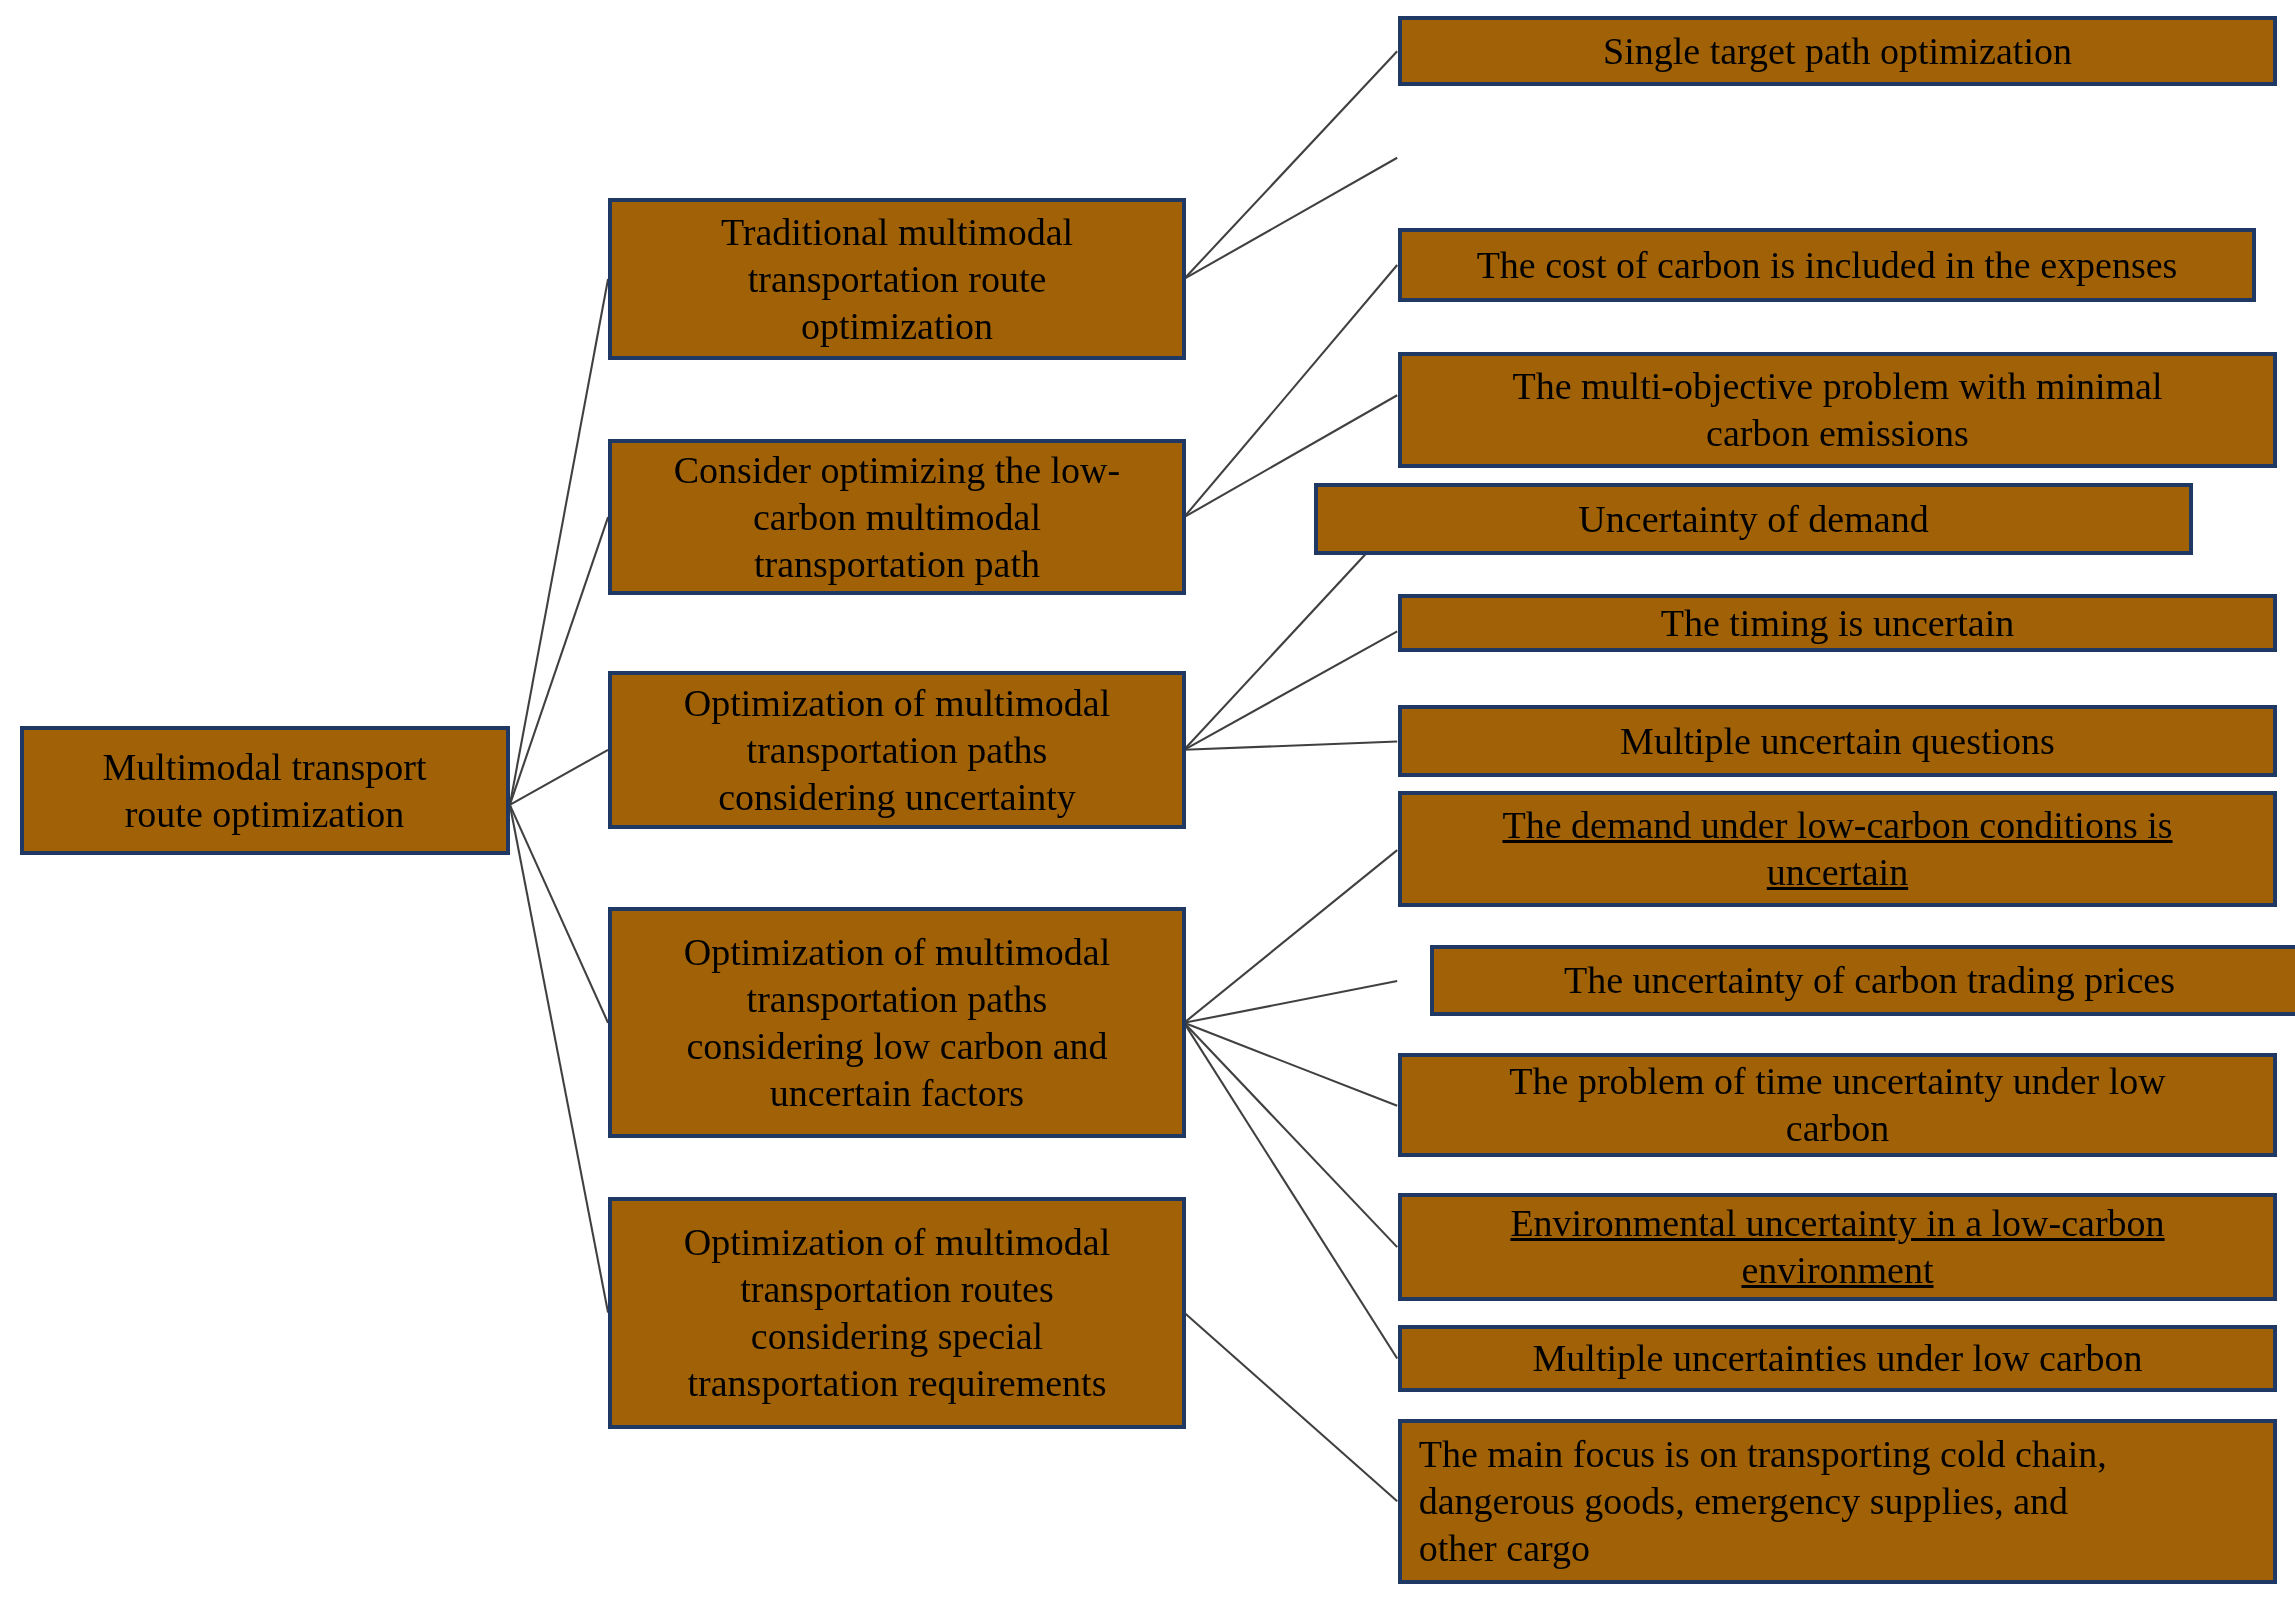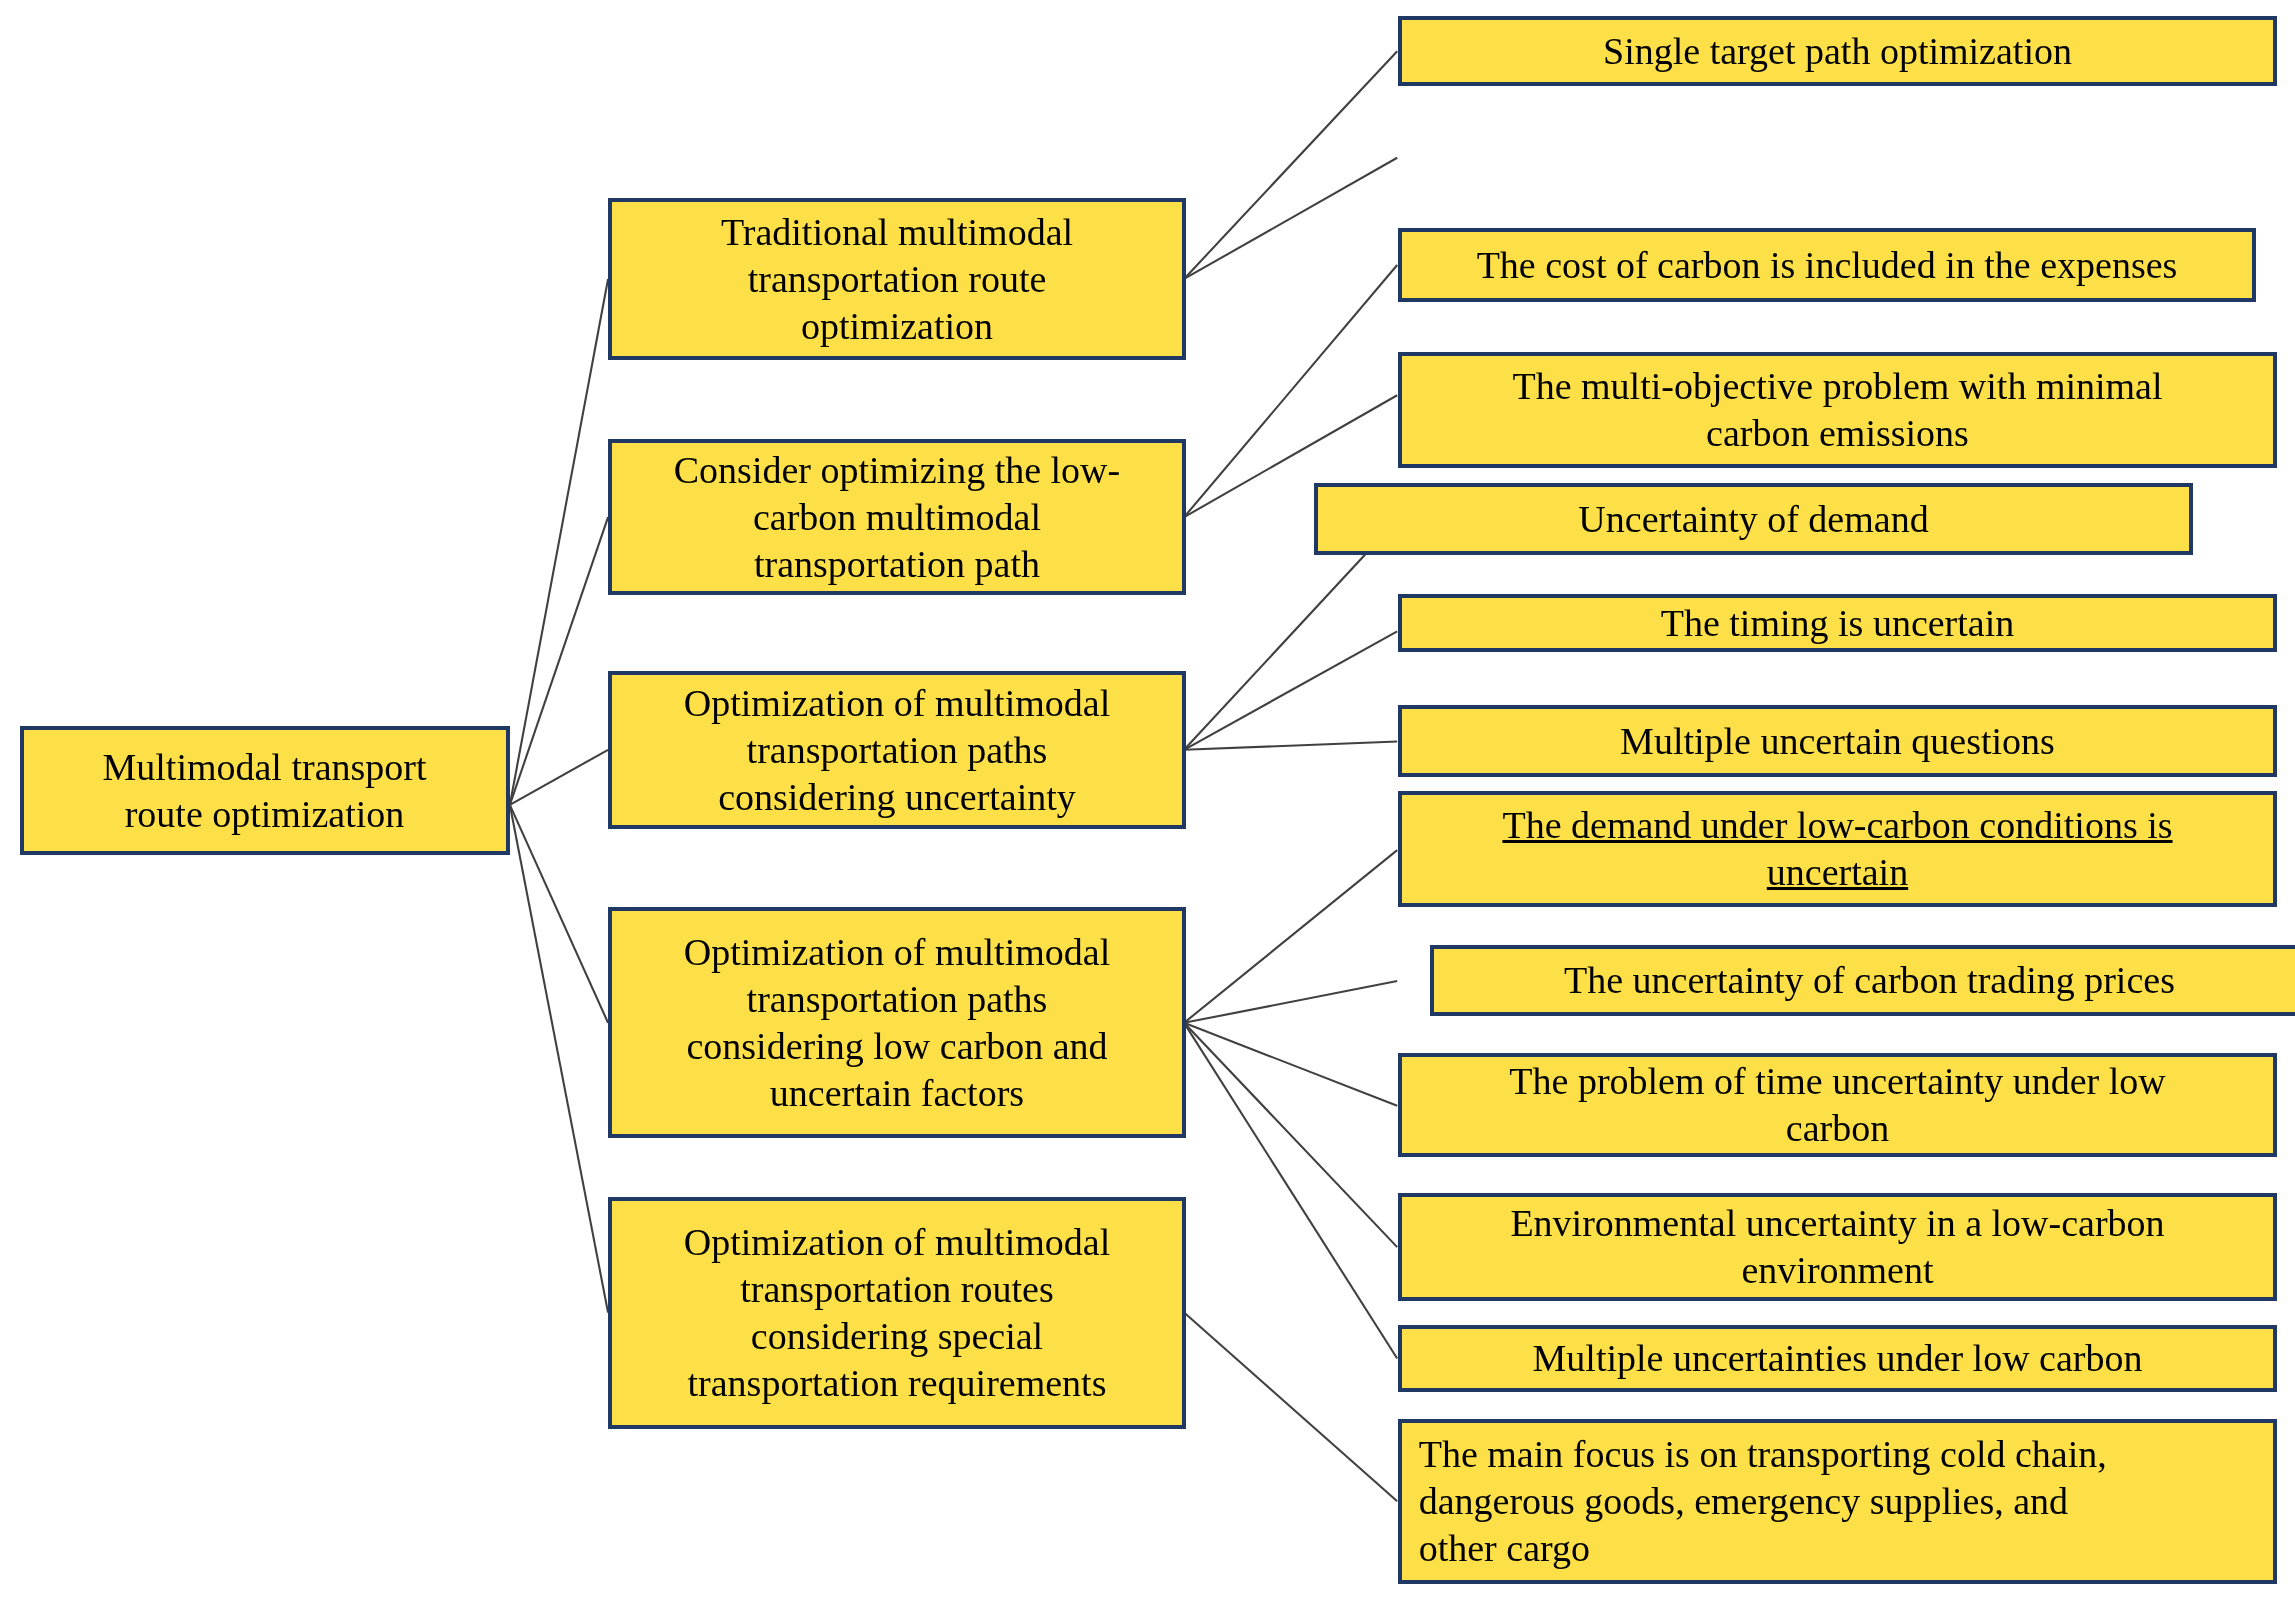--- a/index.html
+++ b/index.html
@@ -26,21 +26,21 @@
   }
   .edges line {
     stroke: var(--connector, #404040);
     stroke-width: 3;
     fill: none;
   }
   .node {
     position: absolute;
     box-sizing: border-box;
     border: 4.2px solid var(--box-border, #1f3864);
-    background: #fde047;
+    background: #a16207;
     display: flex;
     align-items: center;
     justify-content: center;
     text-align: center;
     white-space: pre-line;
     font-size: 38px;
     line-height: 47px;
     padding: 0 7px;
   }
   .node.left-text {
@@ -120,21 +120,21 @@
   <div class="node" style="left:1398px; top:705px; width:879px; height:72px;">Multiple uncertain questions</div>
 
   <div class="node" style="left:1398px; top:791px; width:879px; height:116px;text-decoration:underline;">The demand under low-carbon conditions is
 uncertain</div>
 
   <div class="node" style="left:1430px; top:945px; width:879px; height:71px;">The uncertainty of carbon trading prices</div>
 
   <div class="node" style="left:1398px; top:1053px; width:879px; height:104px;">The problem of time uncertainty under low
 carbon</div>
 
-  <div class="node" style="left:1398px; top:1193px; width:879px; height:108px;">Environmental uncertainty in a low-carbon
+  <div class="node" style="left:1398px; top:1193px; width:879px; height:108px;text-decoration:underline;">Environmental uncertainty in a low-carbon
 environment</div>
 
   <div class="node" style="left:1398px; top:1325px; width:879px; height:67px;">Multiple uncertainties under low carbon</div>
 
   <div class="node left-text" style="left:1398px; top:1419px; width:879px; height:165px;">The main focus is on transporting cold chain,
 dangerous goods, emergency supplies, and
 other cargo</div>
 
 </div>
 

